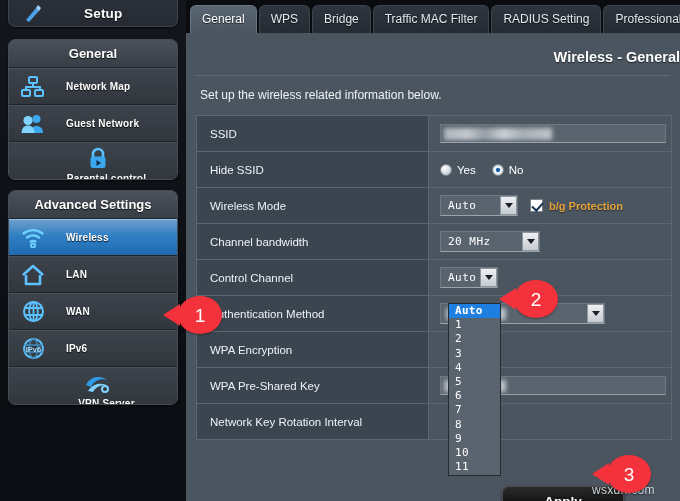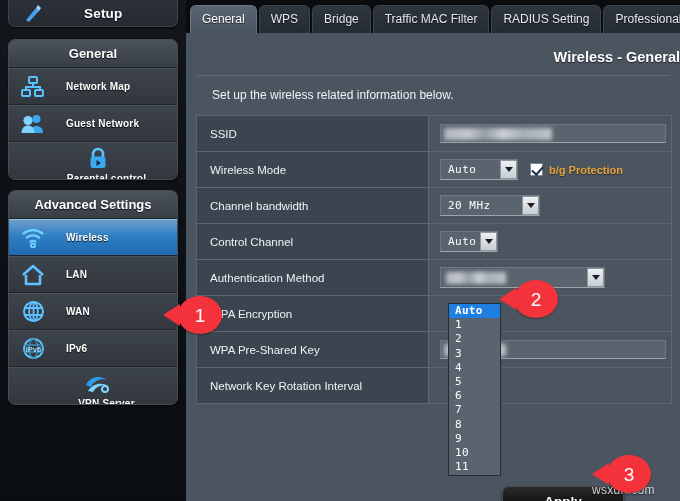--- a/index.html
+++ b/index.html
@@ -95,21 +95,21 @@
     background: #4a5560;
   }
   #page-title {
     padding: 16px 0 10px 14px;
     font-size: 14.5px; font-weight: bold; color: #ffffff;
     text-shadow: 0 1px 1px rgba(0,0,0,.6);
     text-align: right;
   }
   #title-rule { height: 1px; background: #5e6974; margin: 0 10px 0 10px; }
   #page-desc {
-    padding: 12px 0 13px 26px;
+    padding: 12px 0 13px 14px;
     font-size: 12px; color: #f0f3f6;
   }
 
   
   #form { margin: 0 8px 0 10px; border: 1px solid #5c6671; border-bottom: none; }
   .frow { display: flex; height: 36px; border-bottom: 1px solid #5c6671; }
   .fcell-label {
     width: 232px; flex: 0 0 232px;
     background: #3b454f;
     display: flex; align-items: center; padding-left: 13px;
@@ -391,20 +391,35 @@
 
         <div class="frow">
           <div class="fcell-label">SSID</div>
           <div class="fcell-value">
             <div class="blur-input">
                 <span class="smear"></span>
               </div>
           </div>
         </div>
 
+        <div class="frow">
+          <div class="fcell-label">Hide SSID</div>
+          <div class="fcell-value">
+            <div class="radio-wrap">
+              <label class="radio">
+                <span class="dot"></span>
+                <span class="lbl">Yes</span>
+              </label>
+              <label class="radio checked">
+                <span class="dot"></span>
+                <span class="lbl">No</span>
+              </label>
+            </div>
+          </div>
+        </div>
 
         <div class="frow">
           <div class="fcell-label">Wireless Mode</div>
           <div class="fcell-value">
             <div class="sel" id="sel-wmode">
               <span class="sel-text">Auto</span>
               <span class="arrow-box">
                   <span class="caret"></span>
                 </span>
             </div>

